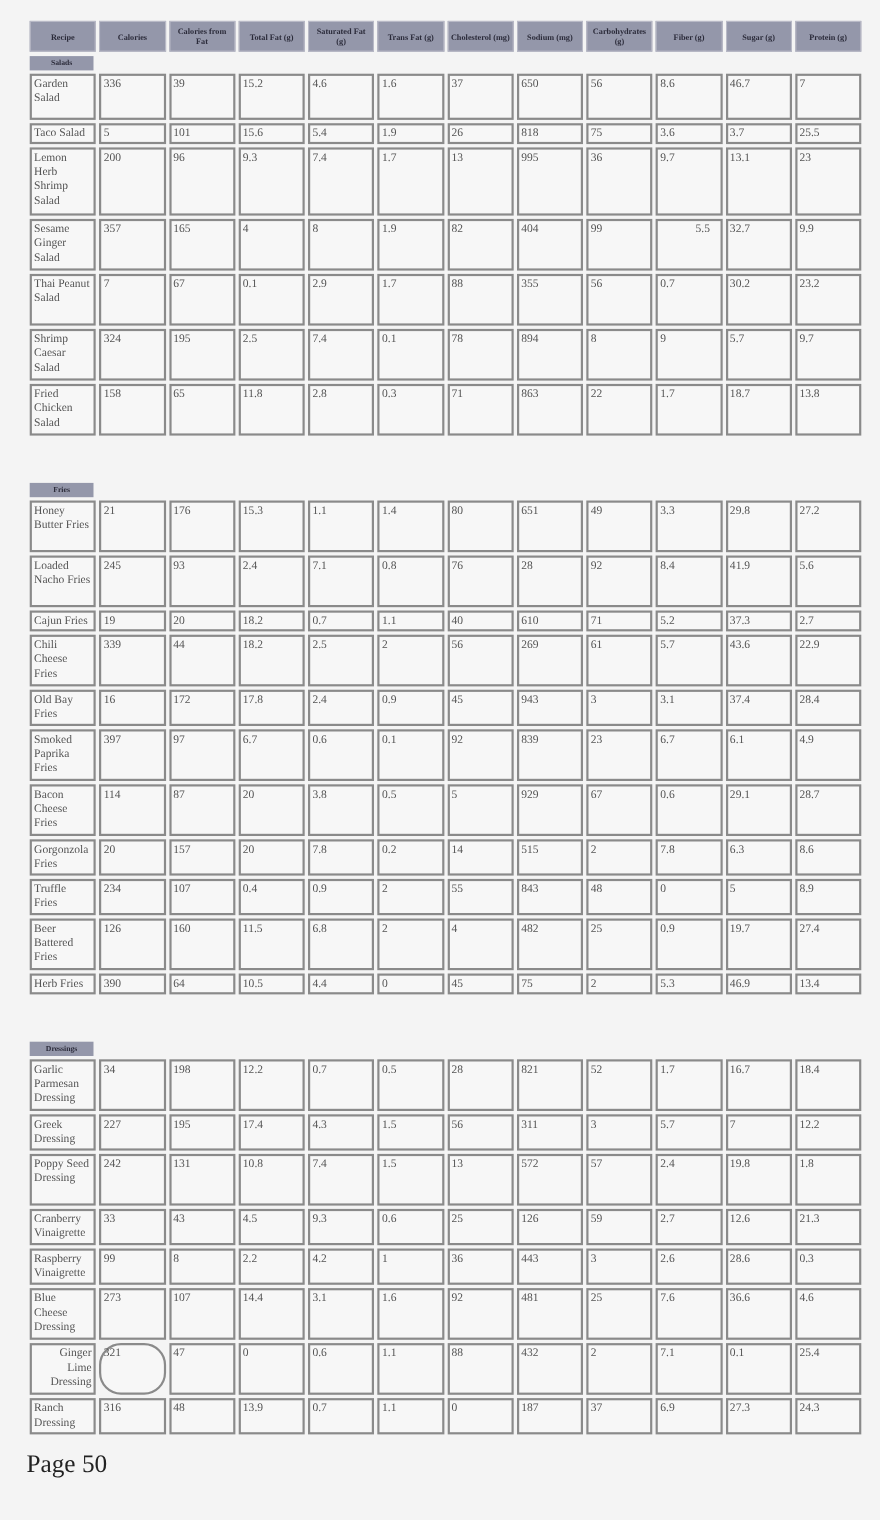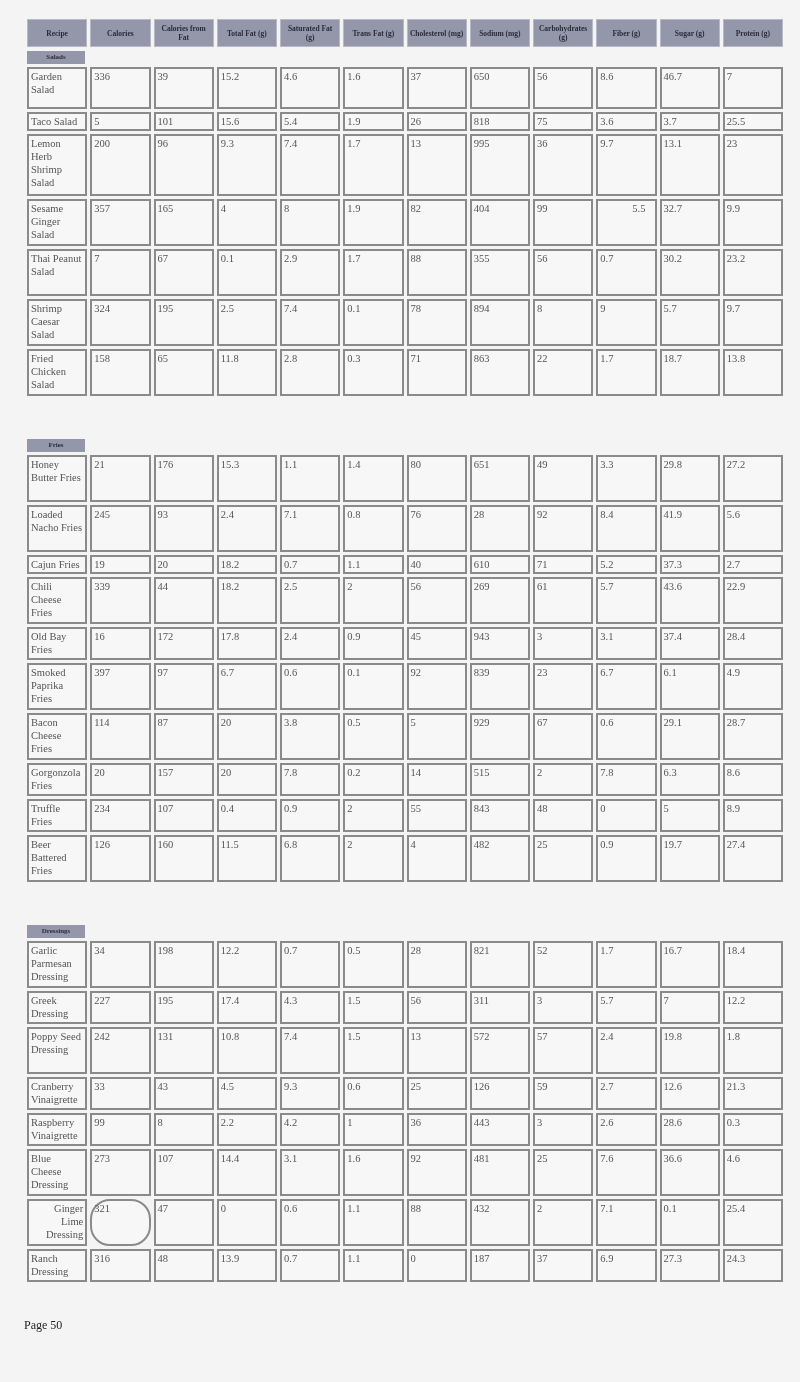--- a/index.html
+++ b/index.html
@@ -45,21 +45,21 @@
     font-size: 10.5px;
     line-height: 13px;
     padding: 1px 2px;
     vertical-align: top;
     color: #555;
   }
   td.name { font-size: 10.5px; color: #555; }
   .gap td { height: 34px; border: none; }
   .footer {
     position: absolute; left: 24px; top: 1318px;
-    font-size: 12px; color: #222;
+    font-size: 23px; color: #222;
   }
 </style>
 </head>
 <body>
 
 <div class="page">
   <table>
     <colgroup>
       <col class="c-recipe">
         <col class="c-num">
@@ -335,20 +335,34 @@
           <td class="cell" style="height: 41px;">11.5</td>
           <td class="cell" style="height: 41px;">6.8</td>
           <td class="cell" style="height: 41px;">2</td>
           <td class="cell" style="height: 41px;">4</td>
           <td class="cell" style="height: 41px;">482</td>
           <td class="cell" style="height: 41px;">25</td>
           <td class="cell" style="height: 41px;">0.9</td>
           <td class="cell" style="height: 41px;">19.7</td>
           <td class="cell" style="height: 41px;">27.4</td>
         </tr>
+        <tr>
+          <td class="cell name" style="height: 12px;">Herb Fries</td>
+          <td class="cell" style="height: 12px;">390</td>
+          <td class="cell" style="height: 12px;">64</td>
+          <td class="cell" style="height: 12px;">10.5</td>
+          <td class="cell" style="height: 12px;">4.4</td>
+          <td class="cell" style="height: 12px;">0</td>
+          <td class="cell" style="height: 12px;">45</td>
+          <td class="cell" style="height: 12px;">75</td>
+          <td class="cell" style="height: 12px;">2</td>
+          <td class="cell" style="height: 12px;">5.3</td>
+          <td class="cell" style="height: 12px;">46.9</td>
+          <td class="cell" style="height: 12px;">13.4</td>
+        </tr>
         <tr class="gap">
           <td colspan="12"></td>
         </tr>
         <tr class="section-row">
           <td colspan="12">
             <span class="section-label">Dressings</span>
           </td>
         </tr>
         <tr>
           <td class="cell name" style="height: 41px;">Garlic Parmesan Dressing</td>

